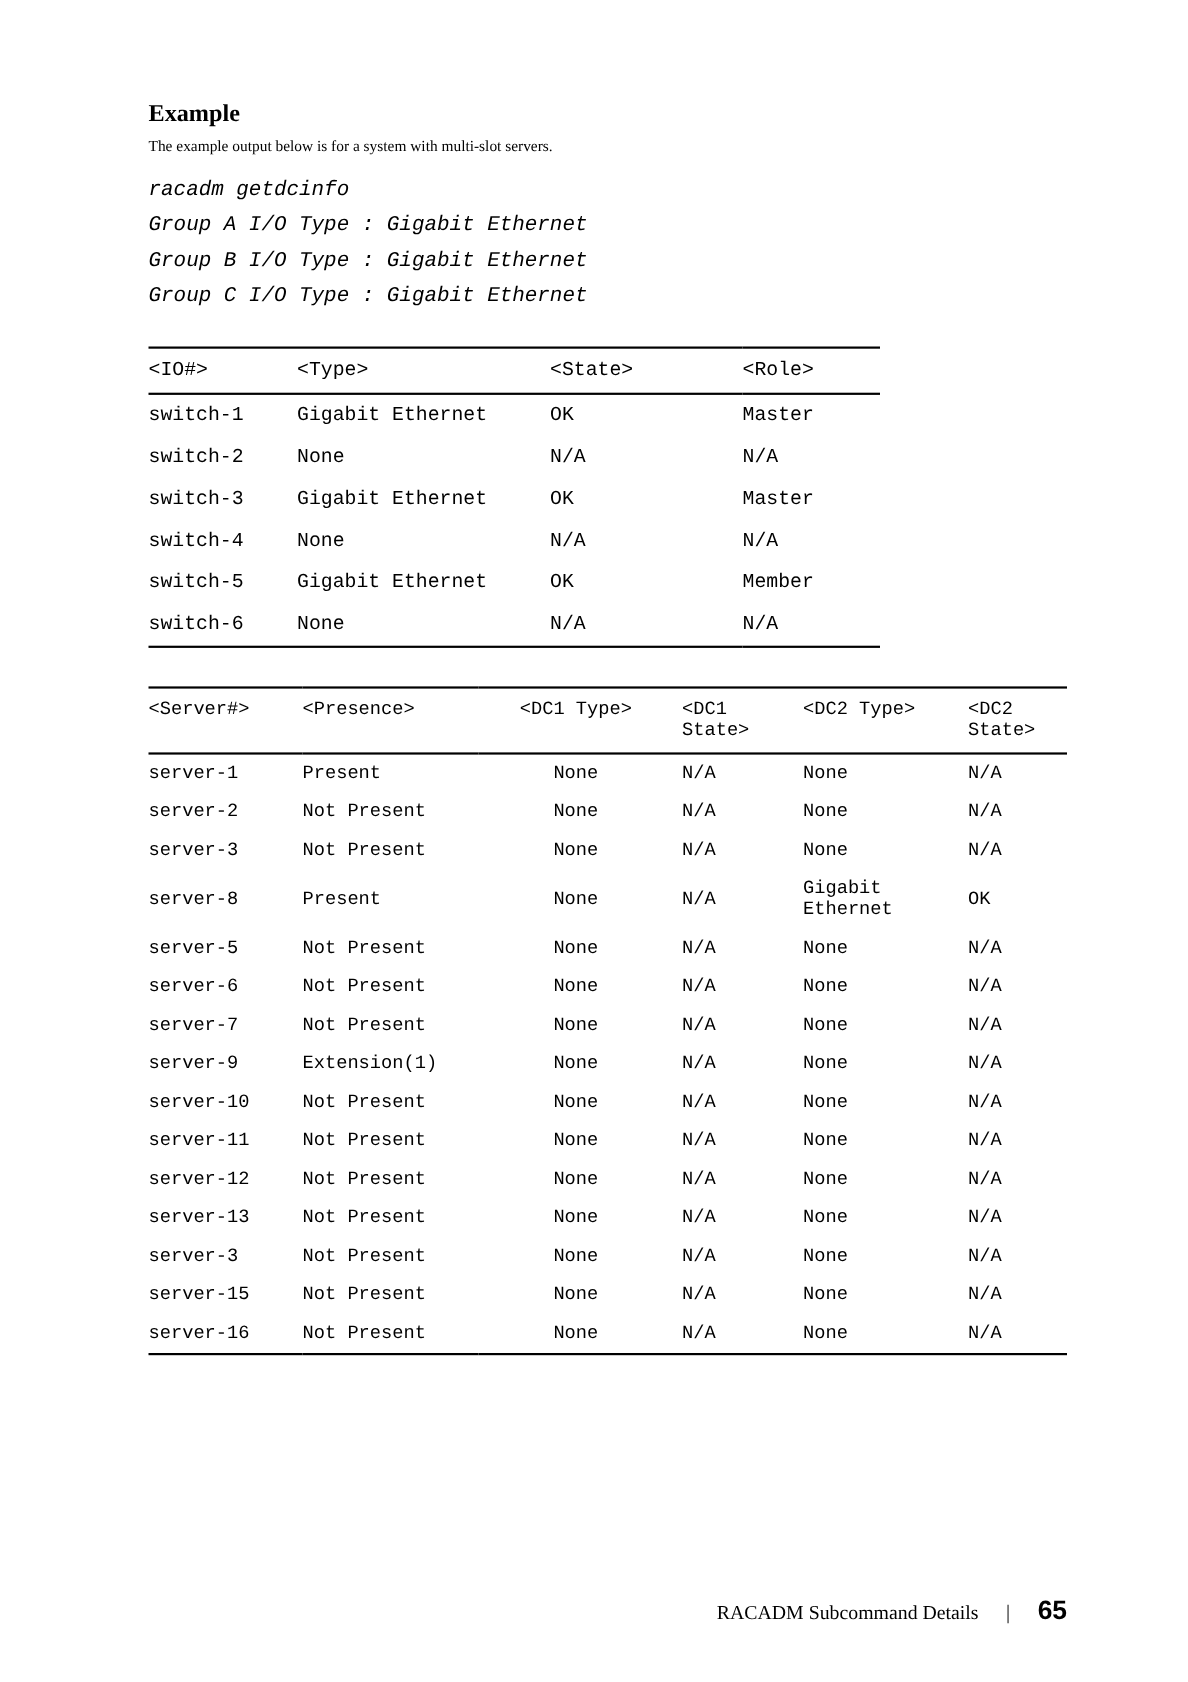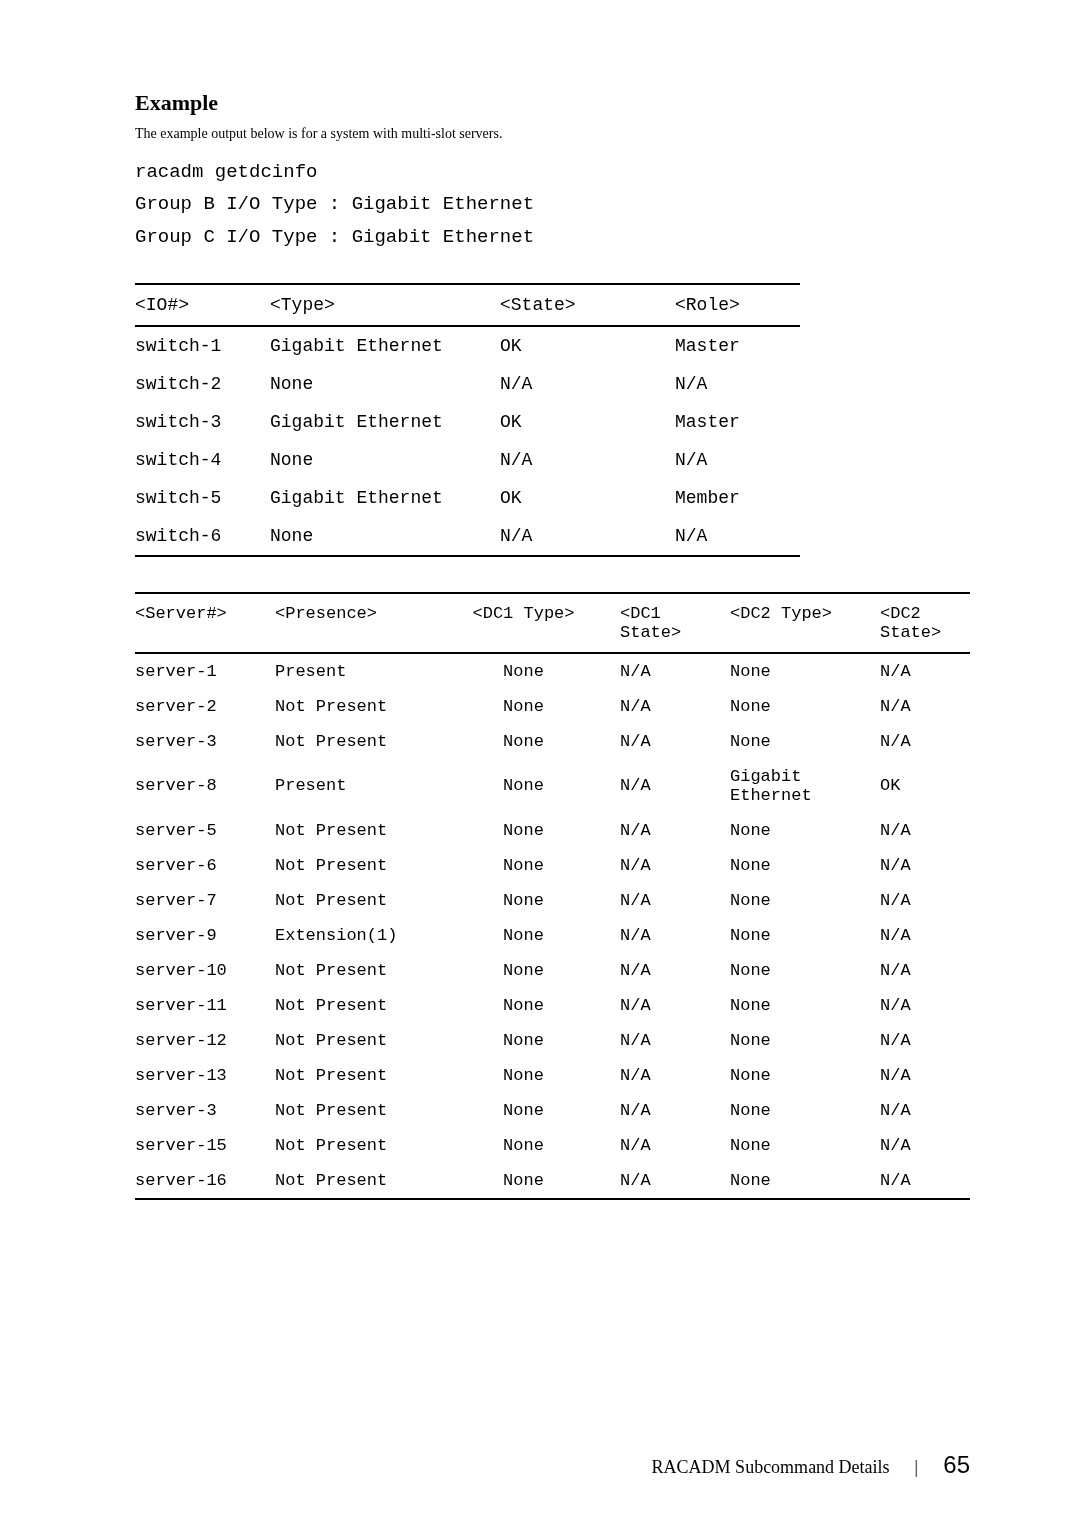--- a/index.html
+++ b/index.html
@@ -22,20 +22,21 @@
       font-family: Georgia, serif;
       font-size: 14px;
       margin-bottom: 14px;
       font-weight: 400;
     }
     .cmd-block {
       font-family: 'Courier New', Courier, monospace;
       font-size: 19px;
       line-height: 1.7;
       margin-bottom: 30px;
+      font-style: italic;
     }
     .table {
       font-family: 'Courier New', Courier, monospace;
       font-size: 18px;
       border-collapse: collapse;
       margin-bottom: 35px;
     }
     .table tr.header-row td {
       border-top: 2px solid #000;
       border-bottom: 2px solid #000;
@@ -73,32 +74,33 @@
       font-family: Liberation Serif, serif;
       font-size: 18px;
     }
     .footer-divider {
       font-family: Arial, sans-serif;
       padding: 0 20px;
       color: #666;
     }
     .footer-page {
       font-family: Arial, Helvetica, sans-serif;
-      font-weight: normal;
+      font-weight: bold;
       font-size: 24px;
     }
   </style>
 </head>
 <body>
 
 <div class="example-heading">Example</div>
 <div class="intro">The example output below is for a system with multi-slot servers.</div>
 
 <div class="cmd-block">
   <div>racadm getdcinfo</div>
+  <div>Group A I/O Type : Gigabit Ethernet</div>
   <div>Group B I/O Type : Gigabit Ethernet</div>
   <div>Group C I/O Type : Gigabit Ethernet</div>
 </div>
 
 <table class="table table1">
   <tbody>
       <tr class="header-row">
     <td class="c1">&lt;IO#&gt;</td>
     <td class="c2">&lt;Type&gt;</td>
     <td class="c3">&lt;State&gt;</td>

